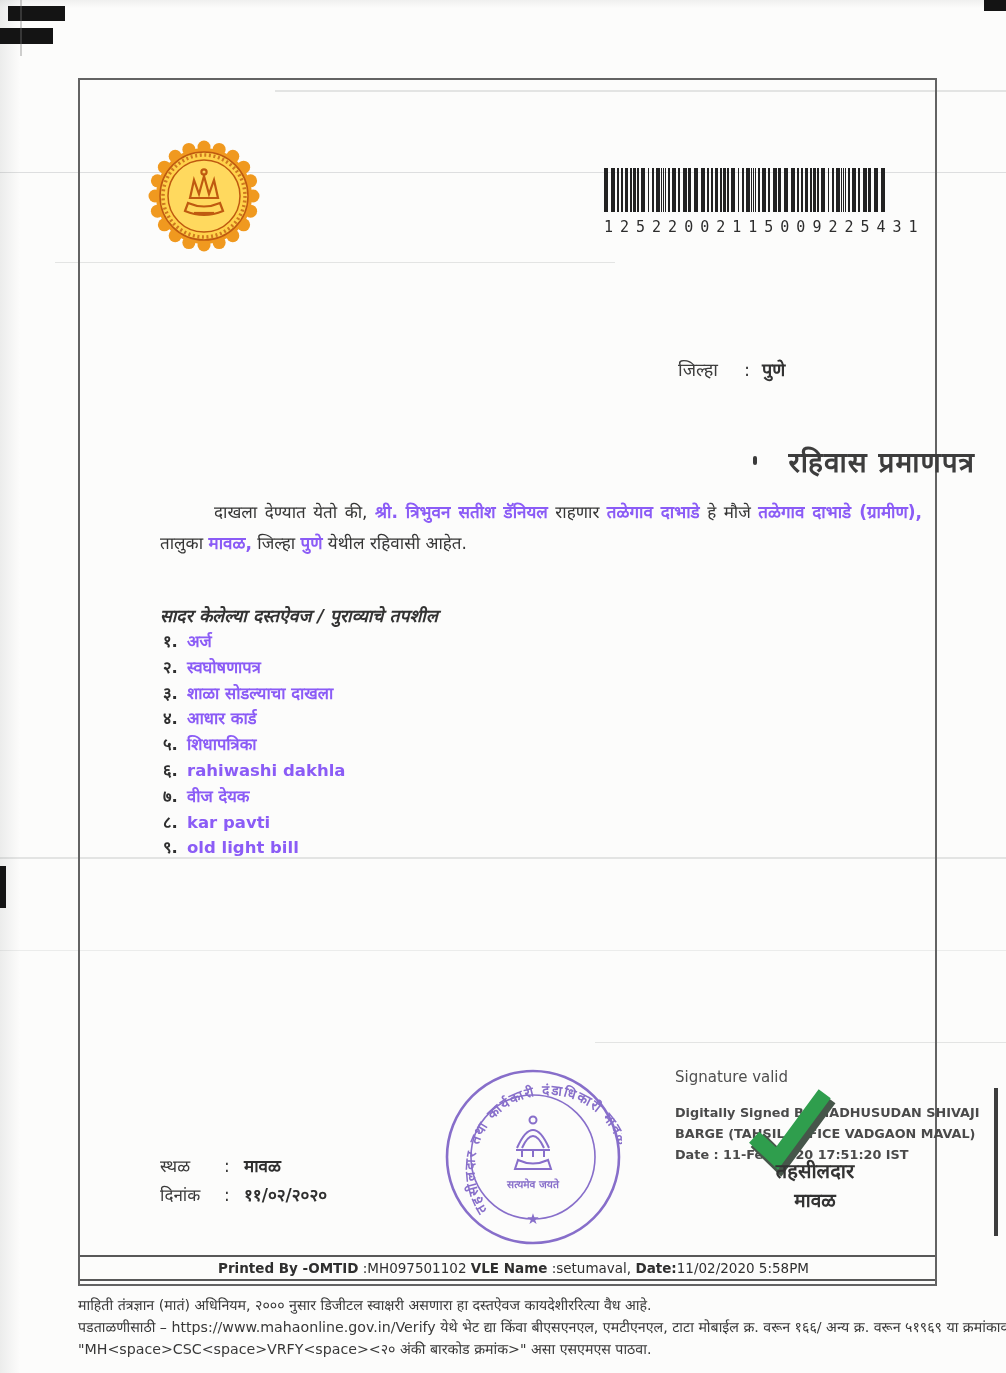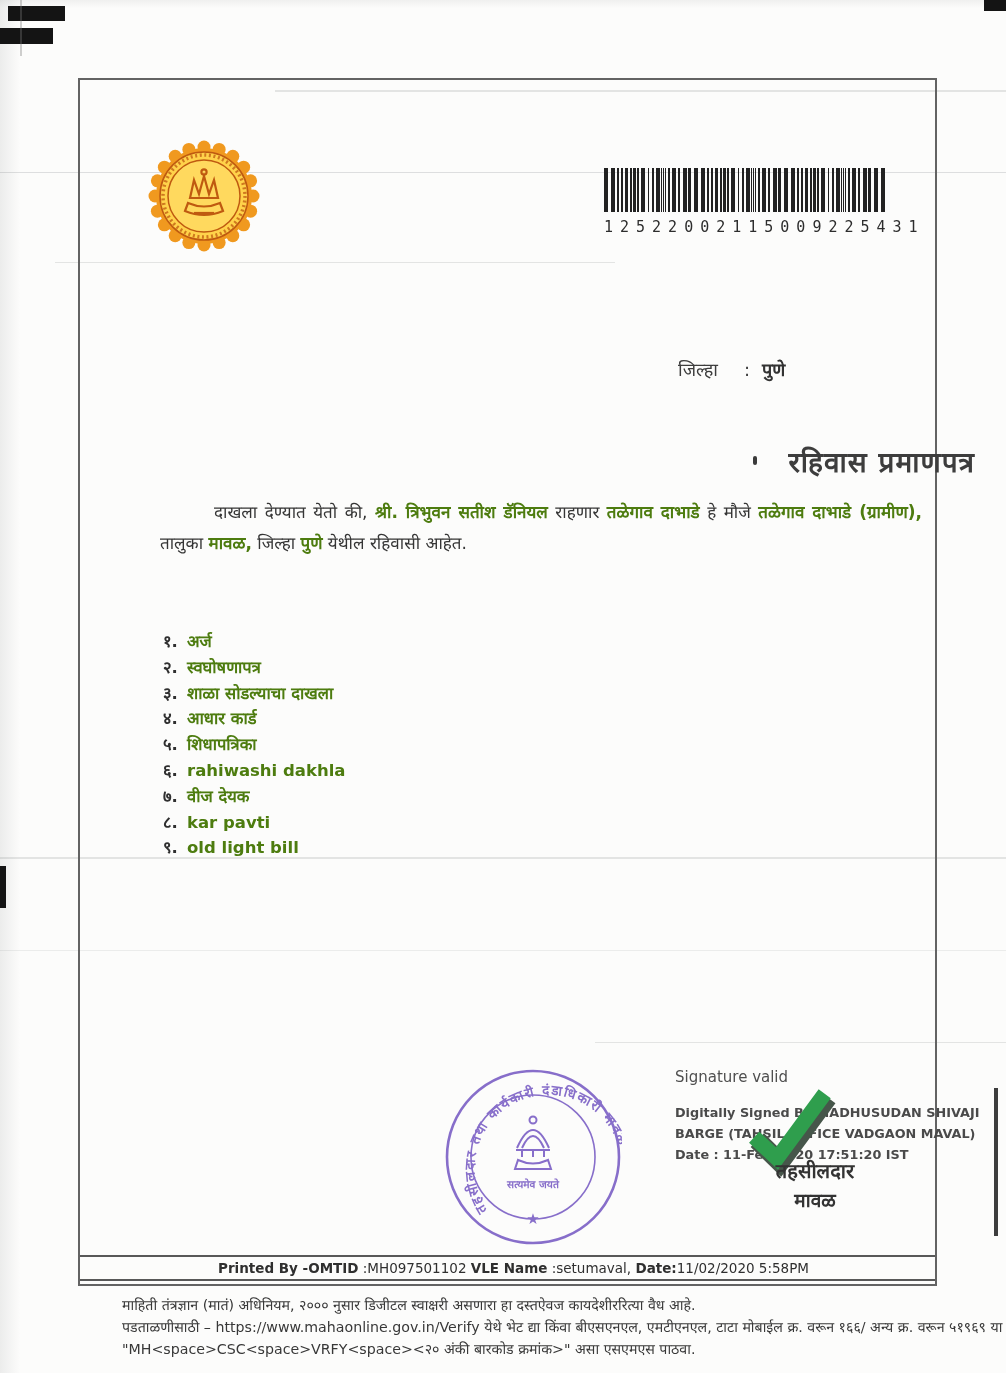--- a/index.html
+++ b/index.html
@@ -66,21 +66,21 @@
     font-size:28px;font-weight:700;color:#3d3d3d;letter-spacing:1px;margin-top:12px;
   }
   .speck{position:absolute;left:753px;top:456px;width:4px;height:9px;background:#3a3a3a;border-radius:2px;}
 
   .para{
     position:absolute;left:160px;width:762px;font-size:17px;line-height:31px;
     text-align:justify;color:#353535;
   }
   .intro-para{top:497px;text-indent:54px;}
   .basis-para{top:567px;text-indent:54px;}
-  .para .b, .doc-label{font-weight:700;color:#4d7c0f;}
+  .para .b, .doc-label{font-weight:700;color:#8b5cf6;}
 
   .docs-title{
     position:absolute;left:160px;top:603px;font-size:17.5px;font-style:italic;
     font-weight:700;color:#333;
   }
   .docs-list{position:absolute;left:163px;top:629px;font-size:16.5px;color:#2f2f2f;}
   .doc-item{height:25.8px;line-height:25.8px;white-space:nowrap;}
   .doc-num{display:inline-block;min-width:24px;font-weight:700;}
 
   .stamp{position:absolute;left:444px;top:1068px;width:178px;height:178px;z-index:2;opacity:.92;}
@@ -99,21 +99,21 @@
   .designation .d2{font-size:19px;line-height:28px;}
 
   .place-date{position:absolute;left:160px;top:1152px;font-size:17px;color:#3a3a3a;}
   .pd-row{height:29px;line-height:29px;white-space:nowrap;}
   .pd-label{display:inline-block;width:64px;}
   .pd-colon{display:inline-block;width:20px;}
   .pd-value{font-weight:700;color:#2f2f2f;}
 
   .legal{position:absolute;left:78px;top:1294px;width:905px;font-size:14.2px;
     line-height:22px;color:#383838;}
-  .legal div{white-space:nowrap;margin-left:44px;}
+  .legal div{white-space:nowrap;}
 </style>
 </head>
 <body>
 
 <div id="page">
 
   <div class="edge-shade"></div>
   <div class="top-shade"></div>
 
   <div class="art art-tl1"></div>
@@ -243,20 +243,21 @@
     <div class="ref-row">
       <span class="ref-label">जिल्हा</span><span class="ref-colon">:</span><span class="ref-value">पुणे</span>
     </div>
   </div>
 
   <div class="cert-heading">रहिवास प्रमाणपत्र</div>
   <div class="speck"></div>
 
   <div class="para intro-para"><span>दाखला देण्यात येतो की, </span><span class="b">श्री. त्रिभुवन सतीश डॅनियल</span><span> राहणार </span><span class="b">तळेगाव दाभाडे</span><span>  हे मौजे </span><span class="b">तळेगाव दाभाडे (ग्रामीण),</span><span> तालुका </span><span class="b">मावळ,</span><span> जिल्हा </span><span class="b">पुणे</span><span> येथील रहिवासी आहेत.</span></div>
 
+  <div class="docs-title">सादर केलेल्या दस्तऐवज / पुराव्याचे तपशील</div>
   <div class="docs-list">
       <div class="doc-item"><span class="doc-num">१.</span><span class="doc-label">अर्ज</span></div>
       <div class="doc-item"><span class="doc-num">२.</span><span class="doc-label">स्वघोषणापत्र</span></div>
       <div class="doc-item"><span class="doc-num">३.</span><span class="doc-label">शाळा सोडल्याचा दाखला</span></div>
       <div class="doc-item"><span class="doc-num">४.</span><span class="doc-label">आधार कार्ड</span></div>
       <div class="doc-item"><span class="doc-num">५.</span><span class="doc-label">शिधापत्रिका</span></div>
       <div class="doc-item"><span class="doc-num">६.</span><span class="doc-label">rahiwashi dakhla</span></div>
       <div class="doc-item"><span class="doc-num">७.</span><span class="doc-label">वीज देयक</span></div>
       <div class="doc-item"><span class="doc-num">८.</span><span class="doc-label">kar pavti</span></div>
       <div class="doc-item"><span class="doc-num">९.</span><span class="doc-label">old light bill</span></div>
@@ -295,20 +296,28 @@
       <polyline points="17,53 39,76 89,13" fill="none" style="stroke:var(--check-edge)" stroke-width="19"></polyline>
       <polyline points="14,50 36,72 86,9" fill="none" style="stroke:var(--check-green)" stroke-width="15"></polyline>
     </g>
   </svg>
 
   <div class="designation">
     <div class="d1">तहसीलदार</div>
     <div class="d2">मावळ</div>
   </div>
 
+  <div class="place-date">
+    <div class="pd-row">
+      <span class="pd-label">स्थळ</span><span class="pd-colon">:</span><span class="pd-value">मावळ</span>
+    </div>
+    <div class="pd-row">
+      <span class="pd-label">दिनांक</span><span class="pd-colon">:</span><span class="pd-value">११/०२/२०२०</span>
+    </div>
+  </div>
 
   <div class="legal">
     <div>माहिती तंत्रज्ञान (मातं) अधिनियम, २००० नुसार डिजीटल स्वाक्षरी असणारा हा दस्तऐवज कायदेशीररित्या वैध आहे.</div>
     <div>पडताळणीसाठी – https://www.mahaonline.gov.in/Verify येथे भेट द्या किंवा बीएसएनएल, एमटीएनएल, टाटा मोबाईल क्र. वरून १६६/ अन्य क्र. वरून ५१९६९ या क्रमांकावर</div>
     <div>"MH&lt;space&gt;CSC&lt;space&gt;VRFY&lt;space&gt;&lt;२० अंकी बारकोड क्रमांक&gt;" असा एसएमएस पाठवा.</div>
   </div>
 
 </div>
 
 </body></html>

